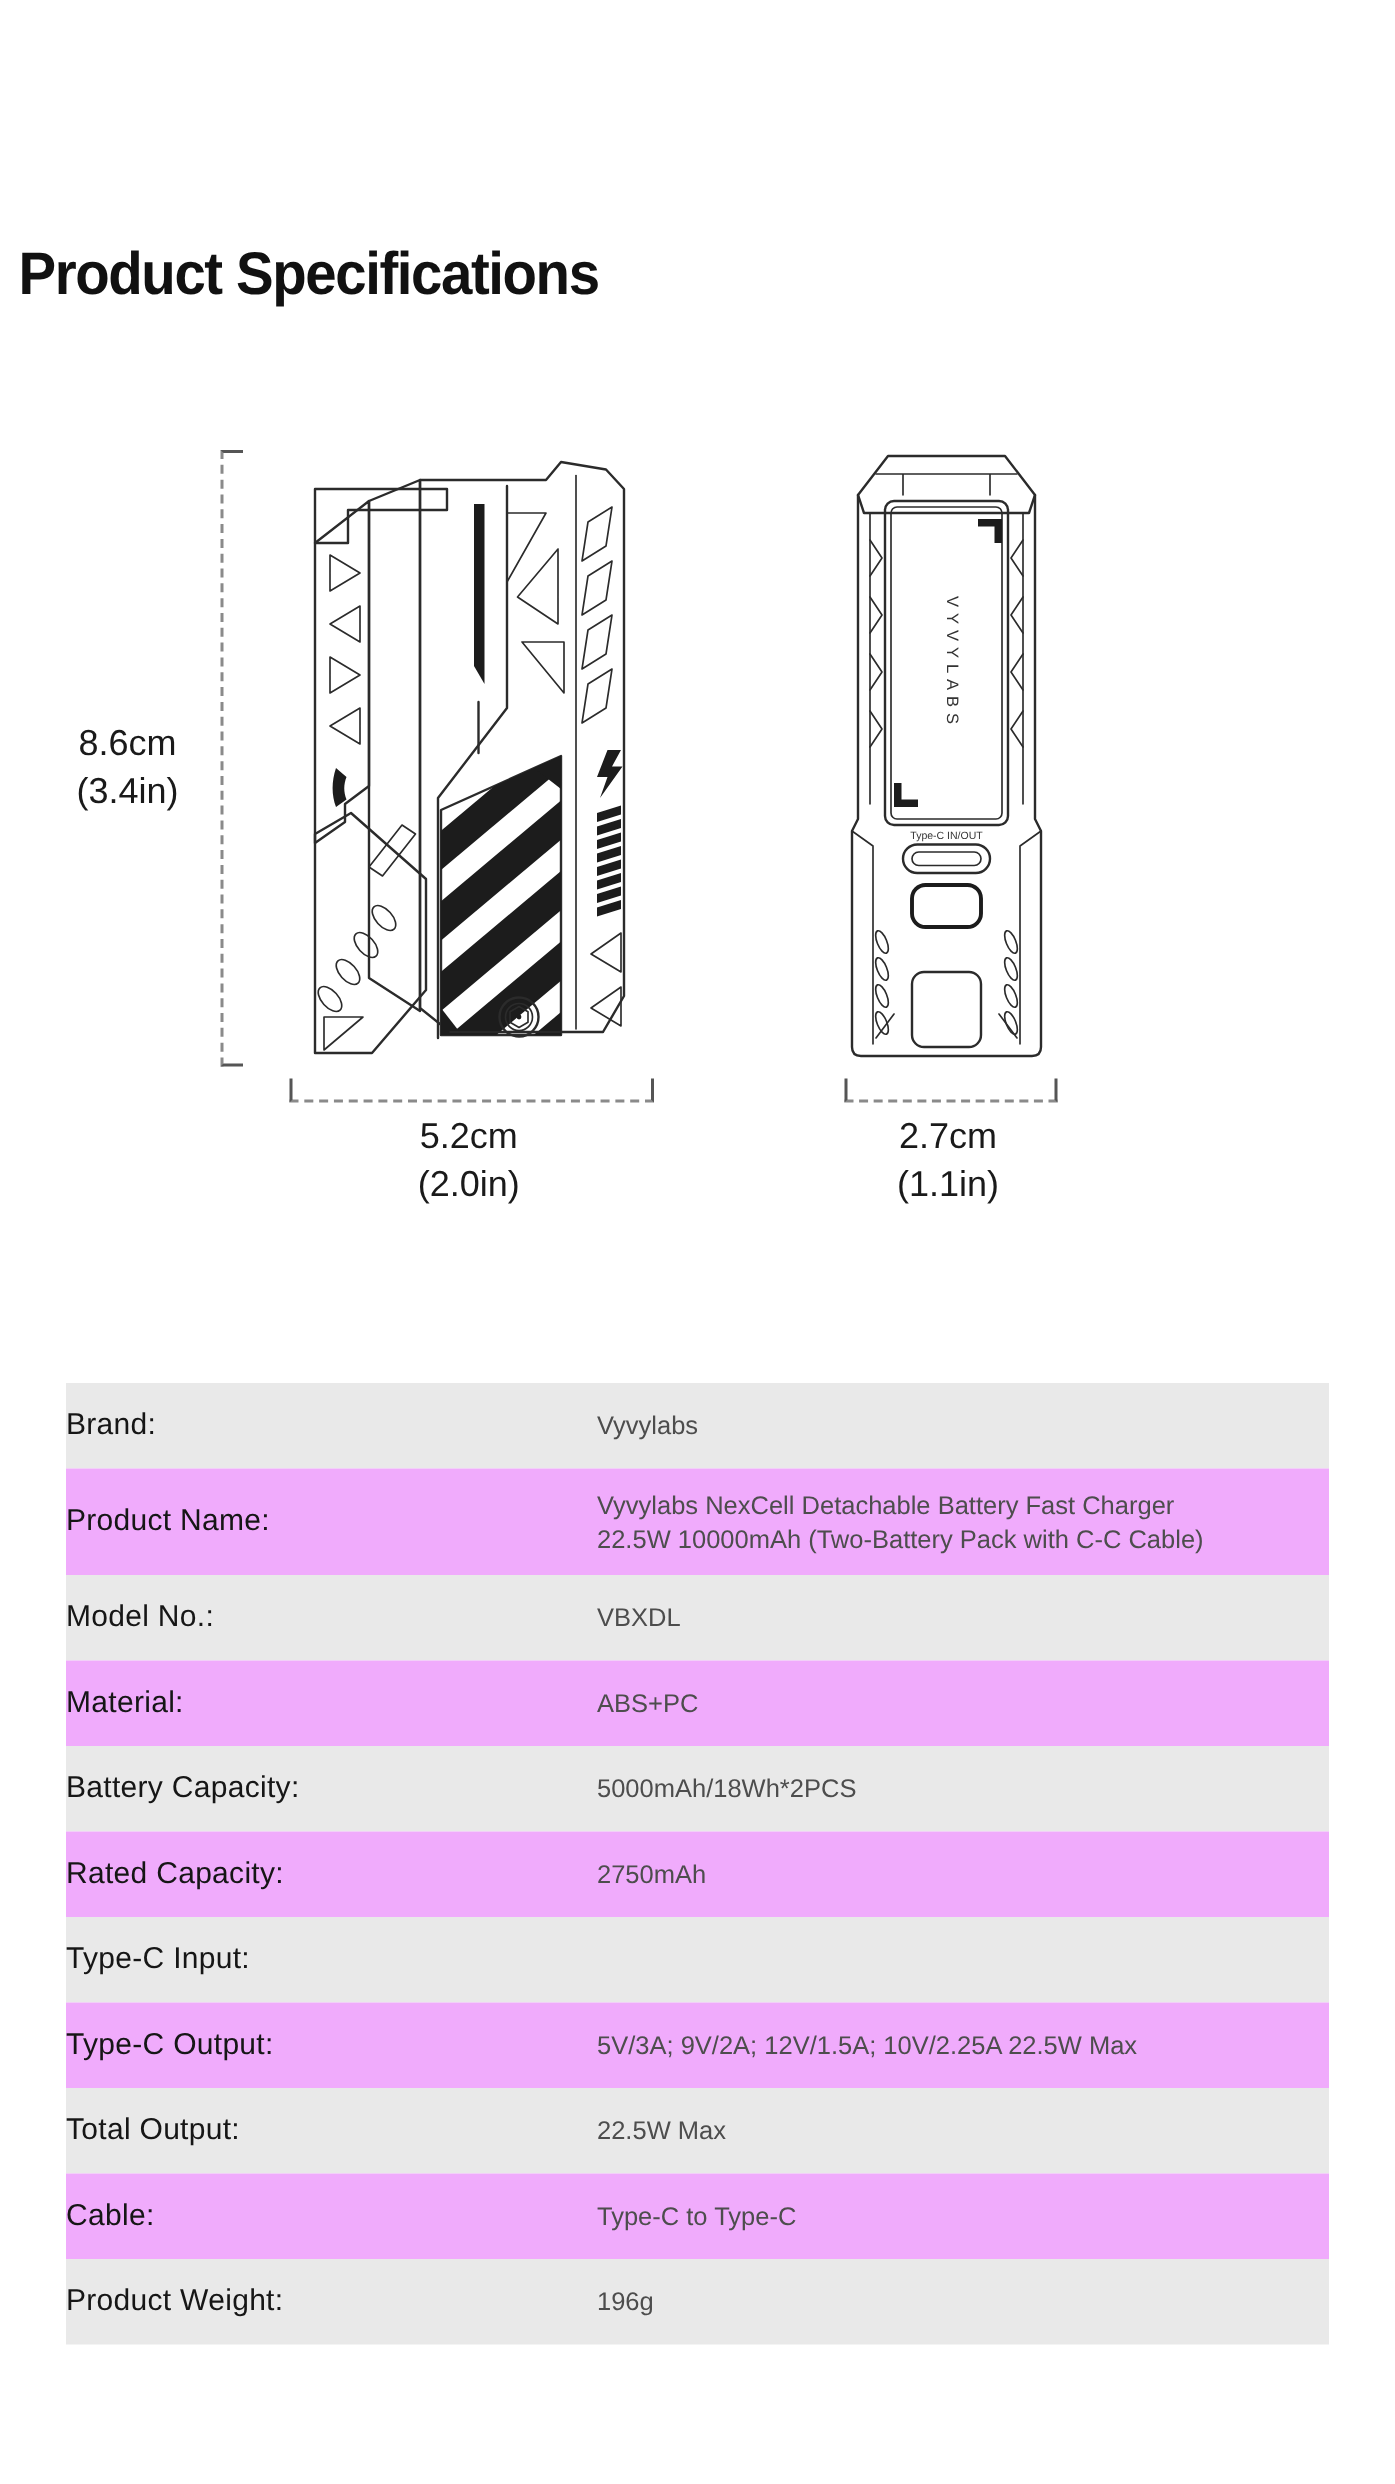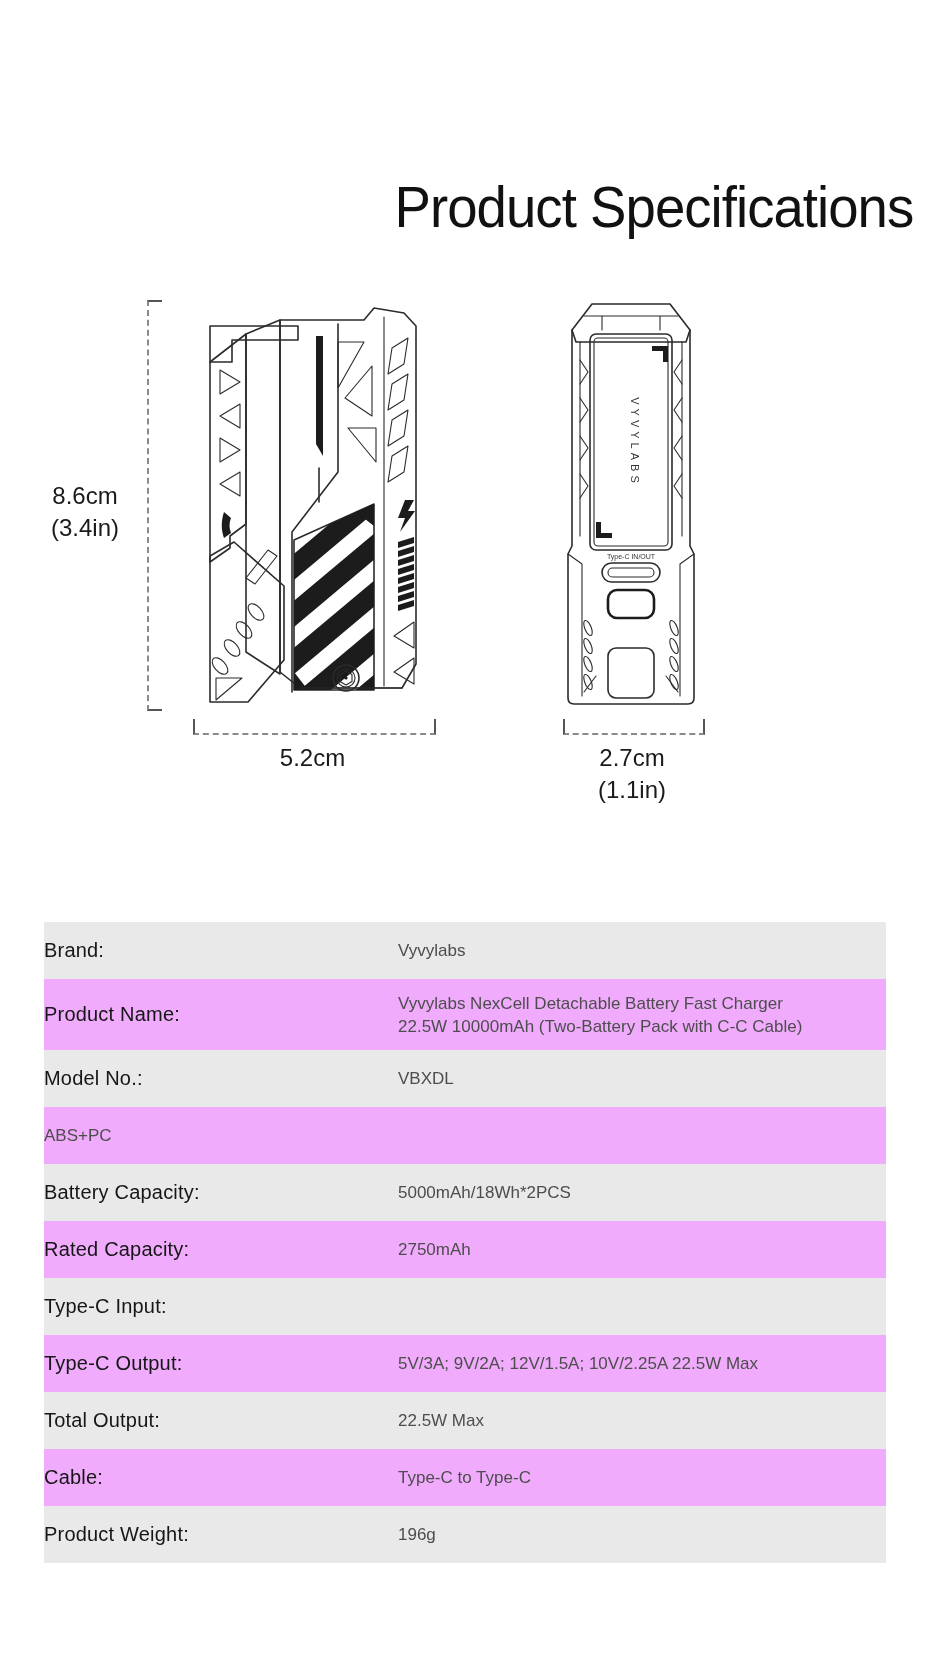--- a/index.html
+++ b/index.html
@@ -2,22 +2,22 @@
 <html><head>
 <meta charset="utf-8">
 <style>
   html,body{margin:0;padding:0;}
   body{
     width:930px;height:1656px;position:relative;background:#ffffff;
     font-family:"Liberation Sans", sans-serif;overflow:hidden;
   }
   
   .title{
-    position:absolute;top:134px;left:0;width:100%;text-align:right;
-    font-size:58px;font-weight:400;color:#111;letter-spacing:-1px;
+    position:absolute;top:134px;left:0;width:100%;text-align:left;
+    font-size:40px;font-weight:700;color:#111;letter-spacing:-1px;
   }
   .title span{display:inline-block;transform:scaleX(.94);}
   
   .drawing{position:absolute;}
   .front-svg{left:188px;top:296px;width:244px;height:414px;}
   .side-svg{left:562px;top:296px;width:138px;height:414px;}
   svg .ln{fill:none;stroke:#2b2b2b;stroke-width:1.6;stroke-linejoin:round;stroke-linecap:round;}
   svg .thin{stroke-width:1.1;}
   svg .blk{fill:#1c1c1c;stroke:none;}
   
@@ -189,20 +189,21 @@
 <div class="vdim"></div>
 <div class="hdim w1"></div>
 <div class="hdim w2"></div>
 
 <div class="dimlabel height">
   <div>8.6cm</div>
   <div>(3.4in)</div>
 </div>
 <div class="dimlabel width">
   <div>5.2cm</div>
+  <div>(2.0in)</div>
 </div>
 <div class="dimlabel depth">
   <div>2.7cm</div>
   <div>(1.1in)</div>
 </div>
 
 <div class="spec-table">
   <div class="spec-row">
     <div class="spec-label">Brand:</div>
     <div class="spec-value">Vyvylabs</div>
@@ -212,20 +213,21 @@
     <div class="spec-value">
       <div>Vyvylabs NexCell Detachable Battery Fast Charger</div>
       <div>22.5W 10000mAh (Two-Battery Pack with C-C Cable)</div>
     </div>
   </div>
   <div class="spec-row">
     <div class="spec-label">Model No.:</div>
     <div class="spec-value">VBXDL</div>
   </div>
   <div class="spec-row">
+    <div class="spec-label">Material:</div>
     <div class="spec-value">ABS+PC</div>
   </div>
   <div class="spec-row">
     <div class="spec-label">Battery Capacity:</div>
     <div class="spec-value">5000mAh/18Wh*2PCS</div>
   </div>
   <div class="spec-row">
     <div class="spec-label">Rated Capacity:</div>
     <div class="spec-value">2750mAh</div>
   </div>

